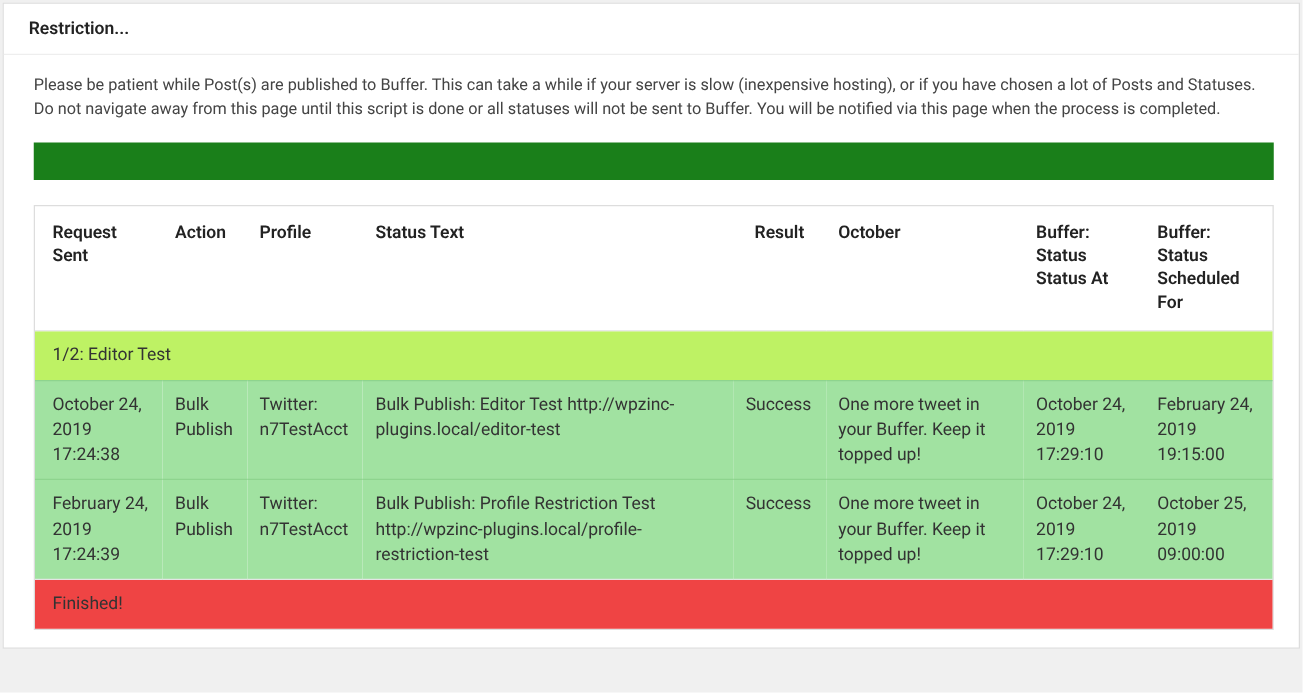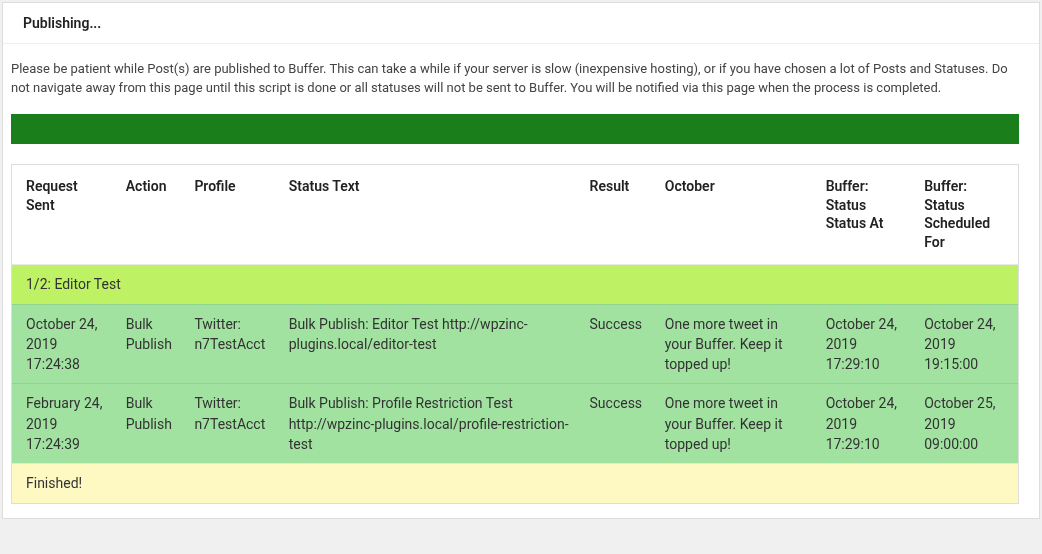--- a/index.html
+++ b/index.html
@@ -16,21 +16,21 @@
       margin-bottom: 8px;
     }
     .panel-header {
       padding: 12px 20px;
       border-bottom: 1px solid #eee;
       font-weight: 600;
       font-size: 14px;
       color: #222;
     }
     .panel-body {
-      padding: 16px 20px 14px 8px;
+      padding: 16px 20px 14px 24px;
     }
     .notice {
       font-size: 13px;
       line-height: 1.45;
       color: #444;
       margin-bottom: 16px;
     }
     .progress-bar {
       width: 100%;
       height: 30px;
@@ -64,38 +64,38 @@
       font-weight: 400;
       color: #333;
       border-top: 1px solid #e8e8e8;
     }
     .success-row td {
       background: #a1e2a1;
       border-top: 1px solid #8ed48e;
       margin-left: 19px;
     }
     .finished-row td {
-      background: #fef9c3;
+      background: #ef4444;
       border-top: 1px solid #e4e4e4;
     }
     th:nth-child(1), td:nth-child(1) { padding-left: 14px; }
     th:nth-child(1) { width: 100px; }
     th:nth-child(2) { width: 60px; }
     th:nth-child(3) { width: 86px; }
     th:nth-child(4) { width: 290px; }
-    th:nth-child(5) { width: 65px; }
+    th:nth-child(5) { width: 65px; text-align: center; }
     th:nth-child(6) { width: 155px; }
     th:nth-child(7) { width: 95px; }
     th:nth-child(8) { width: 100px; }
   </style>
 </head>
 <body>
 
 <div class="panel">
-  <div class="panel-header">Publishing...</div>
+  <div class="panel-header">Restriction...</div>
   <div class="panel-body">
     <p class="notice">Please be patient while Post(s) are published to Buffer. This can take a while if your server is slow (inexpensive hosting), or if you have chosen a lot of Posts and Statuses. Do not navigate away from this page until this script is done or all statuses will not be sent to Buffer. You will be notified via this page when the process is completed.</p>
     <div class="progress-bar"></div>
 
     <div class="table-wrap">
       <table>
         <thead>
           <tr>
             <th>Request Sent</th>
             <th>Action</th>
@@ -112,21 +112,21 @@
             <td colspan="8">1/2: Editor Test</td>
           </tr>
           <tr class="success-row">
             <td>October 24, 2019 17:24:38</td>
             <td>Bulk Publish</td>
             <td>Twitter: n7TestAcct</td>
             <td>Bulk Publish: Editor Test http://wpzinc-plugins.local/editor-test</td>
             <td>Success</td>
             <td>One more tweet in your Buffer. Keep it topped up!</td>
             <td>October 24, 2019 17:29:10</td>
-            <td>October 24, 2019 19:15:00</td>
+            <td>February 24, 2019 19:15:00</td>
           </tr>
           <tr class="success-row">
             <td>February 24, 2019 17:24:39</td>
             <td>Bulk Publish</td>
             <td>Twitter: n7TestAcct</td>
             <td>Bulk Publish: Profile Restriction Test http://wpzinc-plugins.local/profile-restriction-test</td>
             <td>Success</td>
             <td>One more tweet in your Buffer. Keep it topped up!</td>
             <td>October 24, 2019 17:29:10</td>
             <td>October 25, 2019 09:00:00</td>

